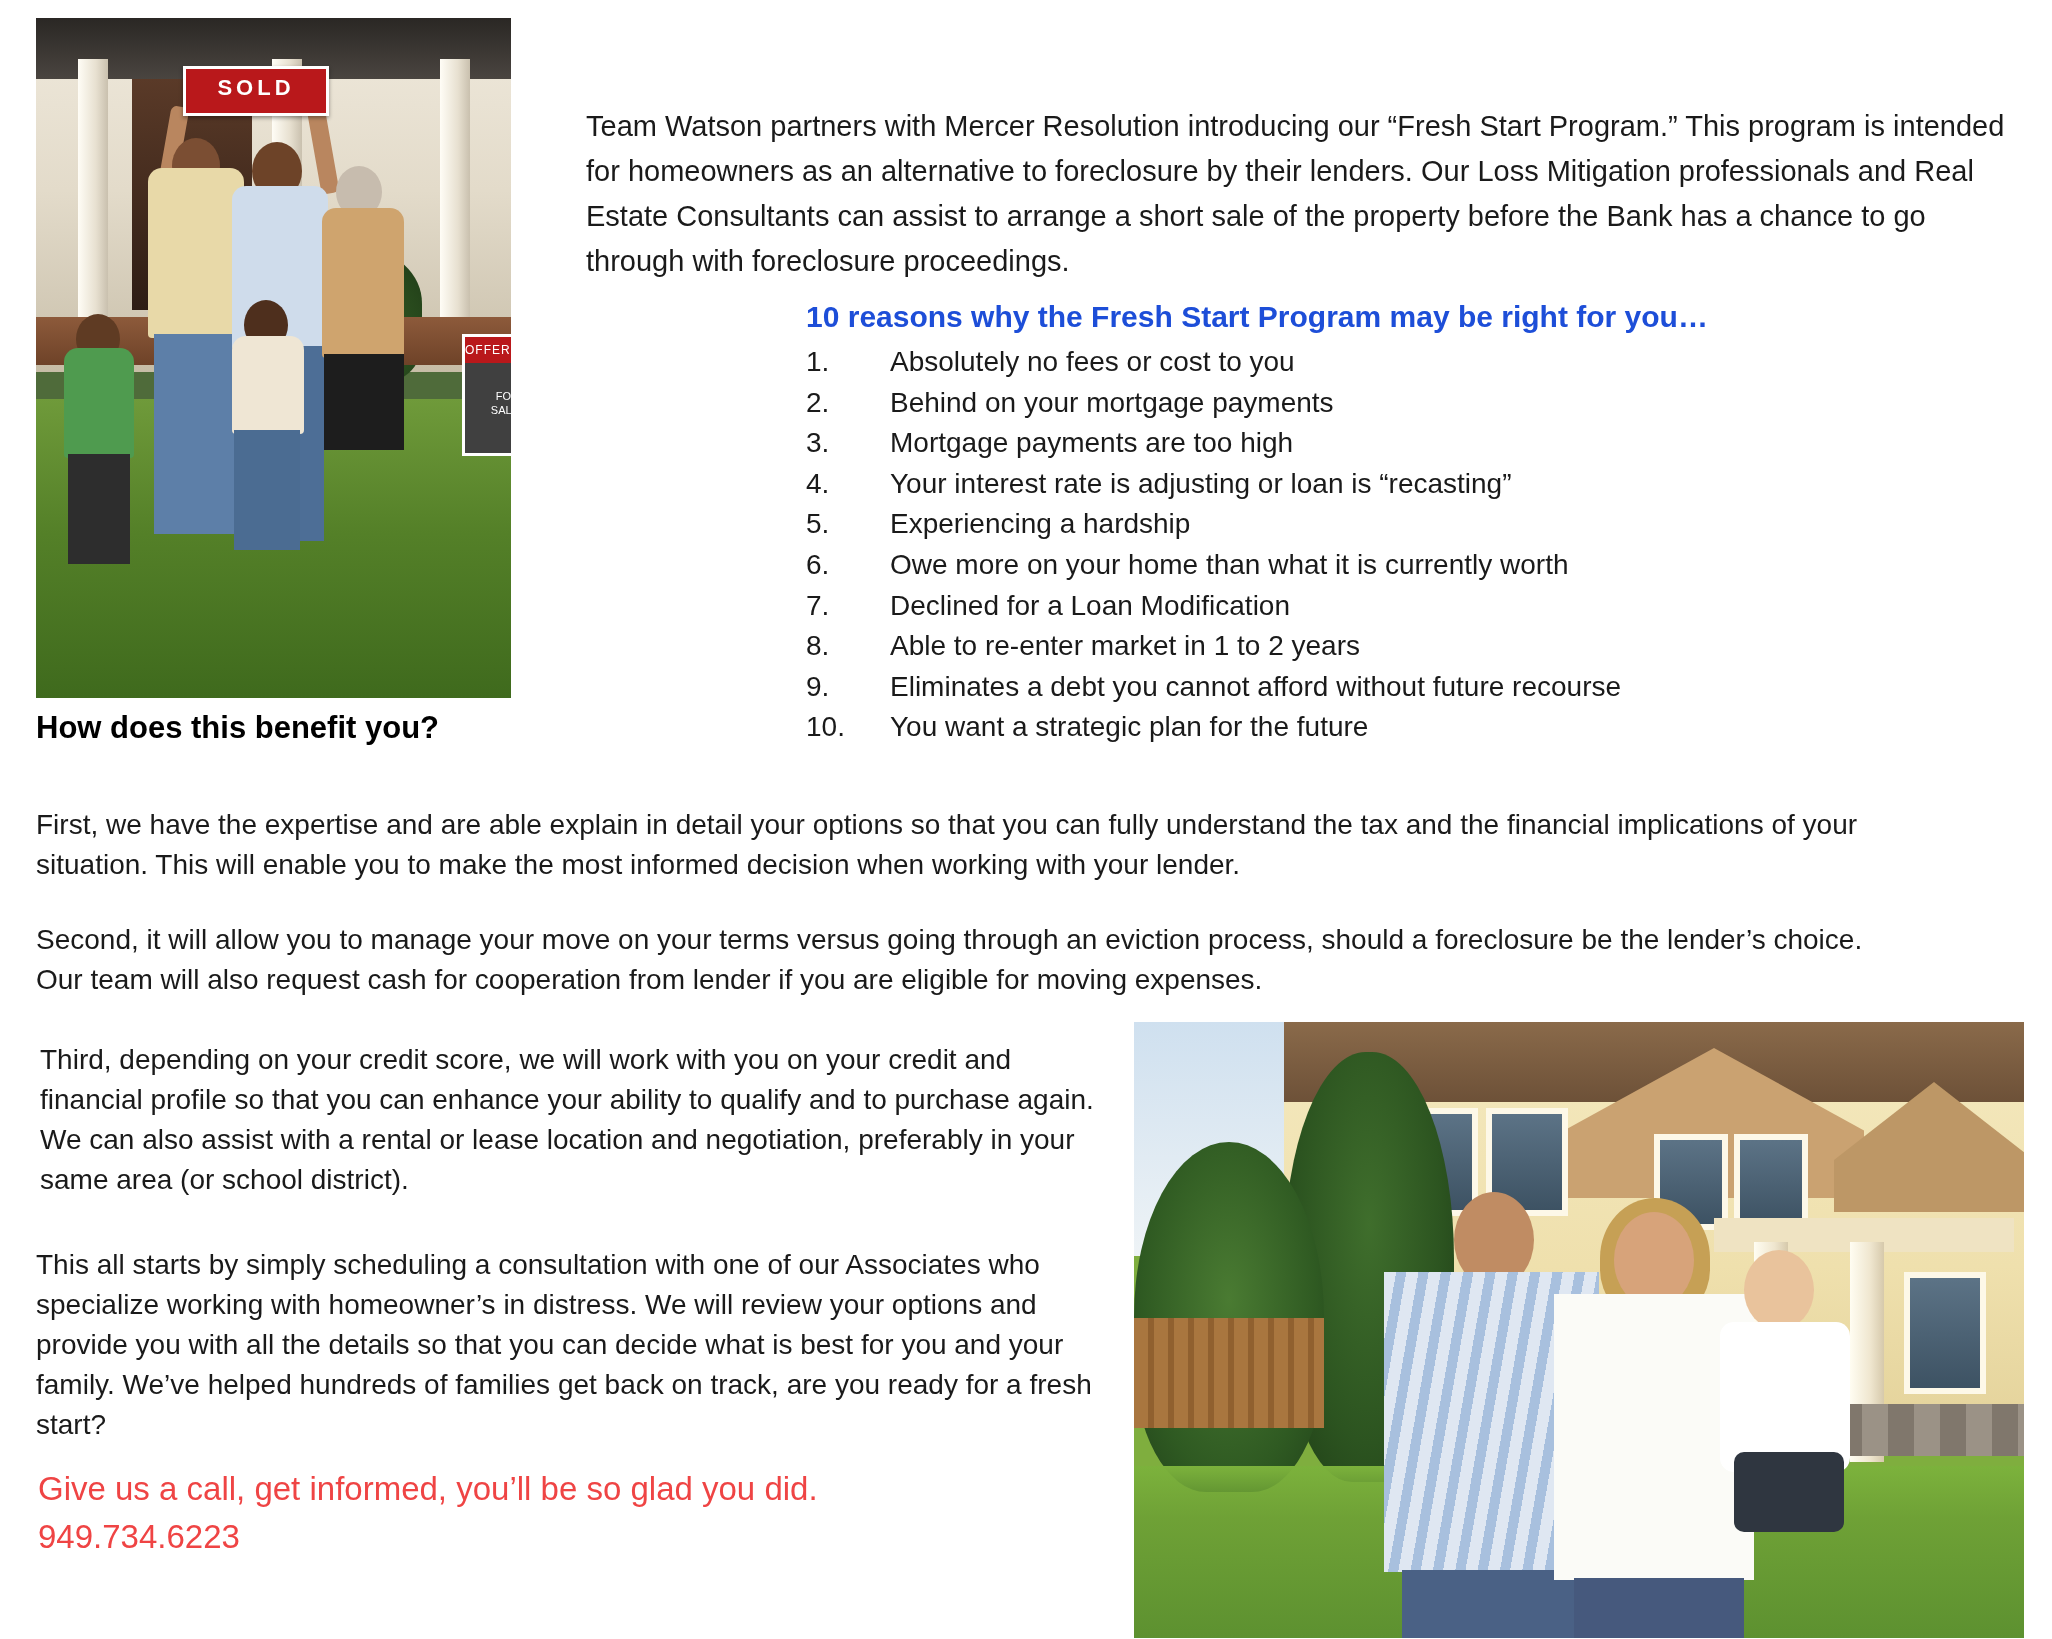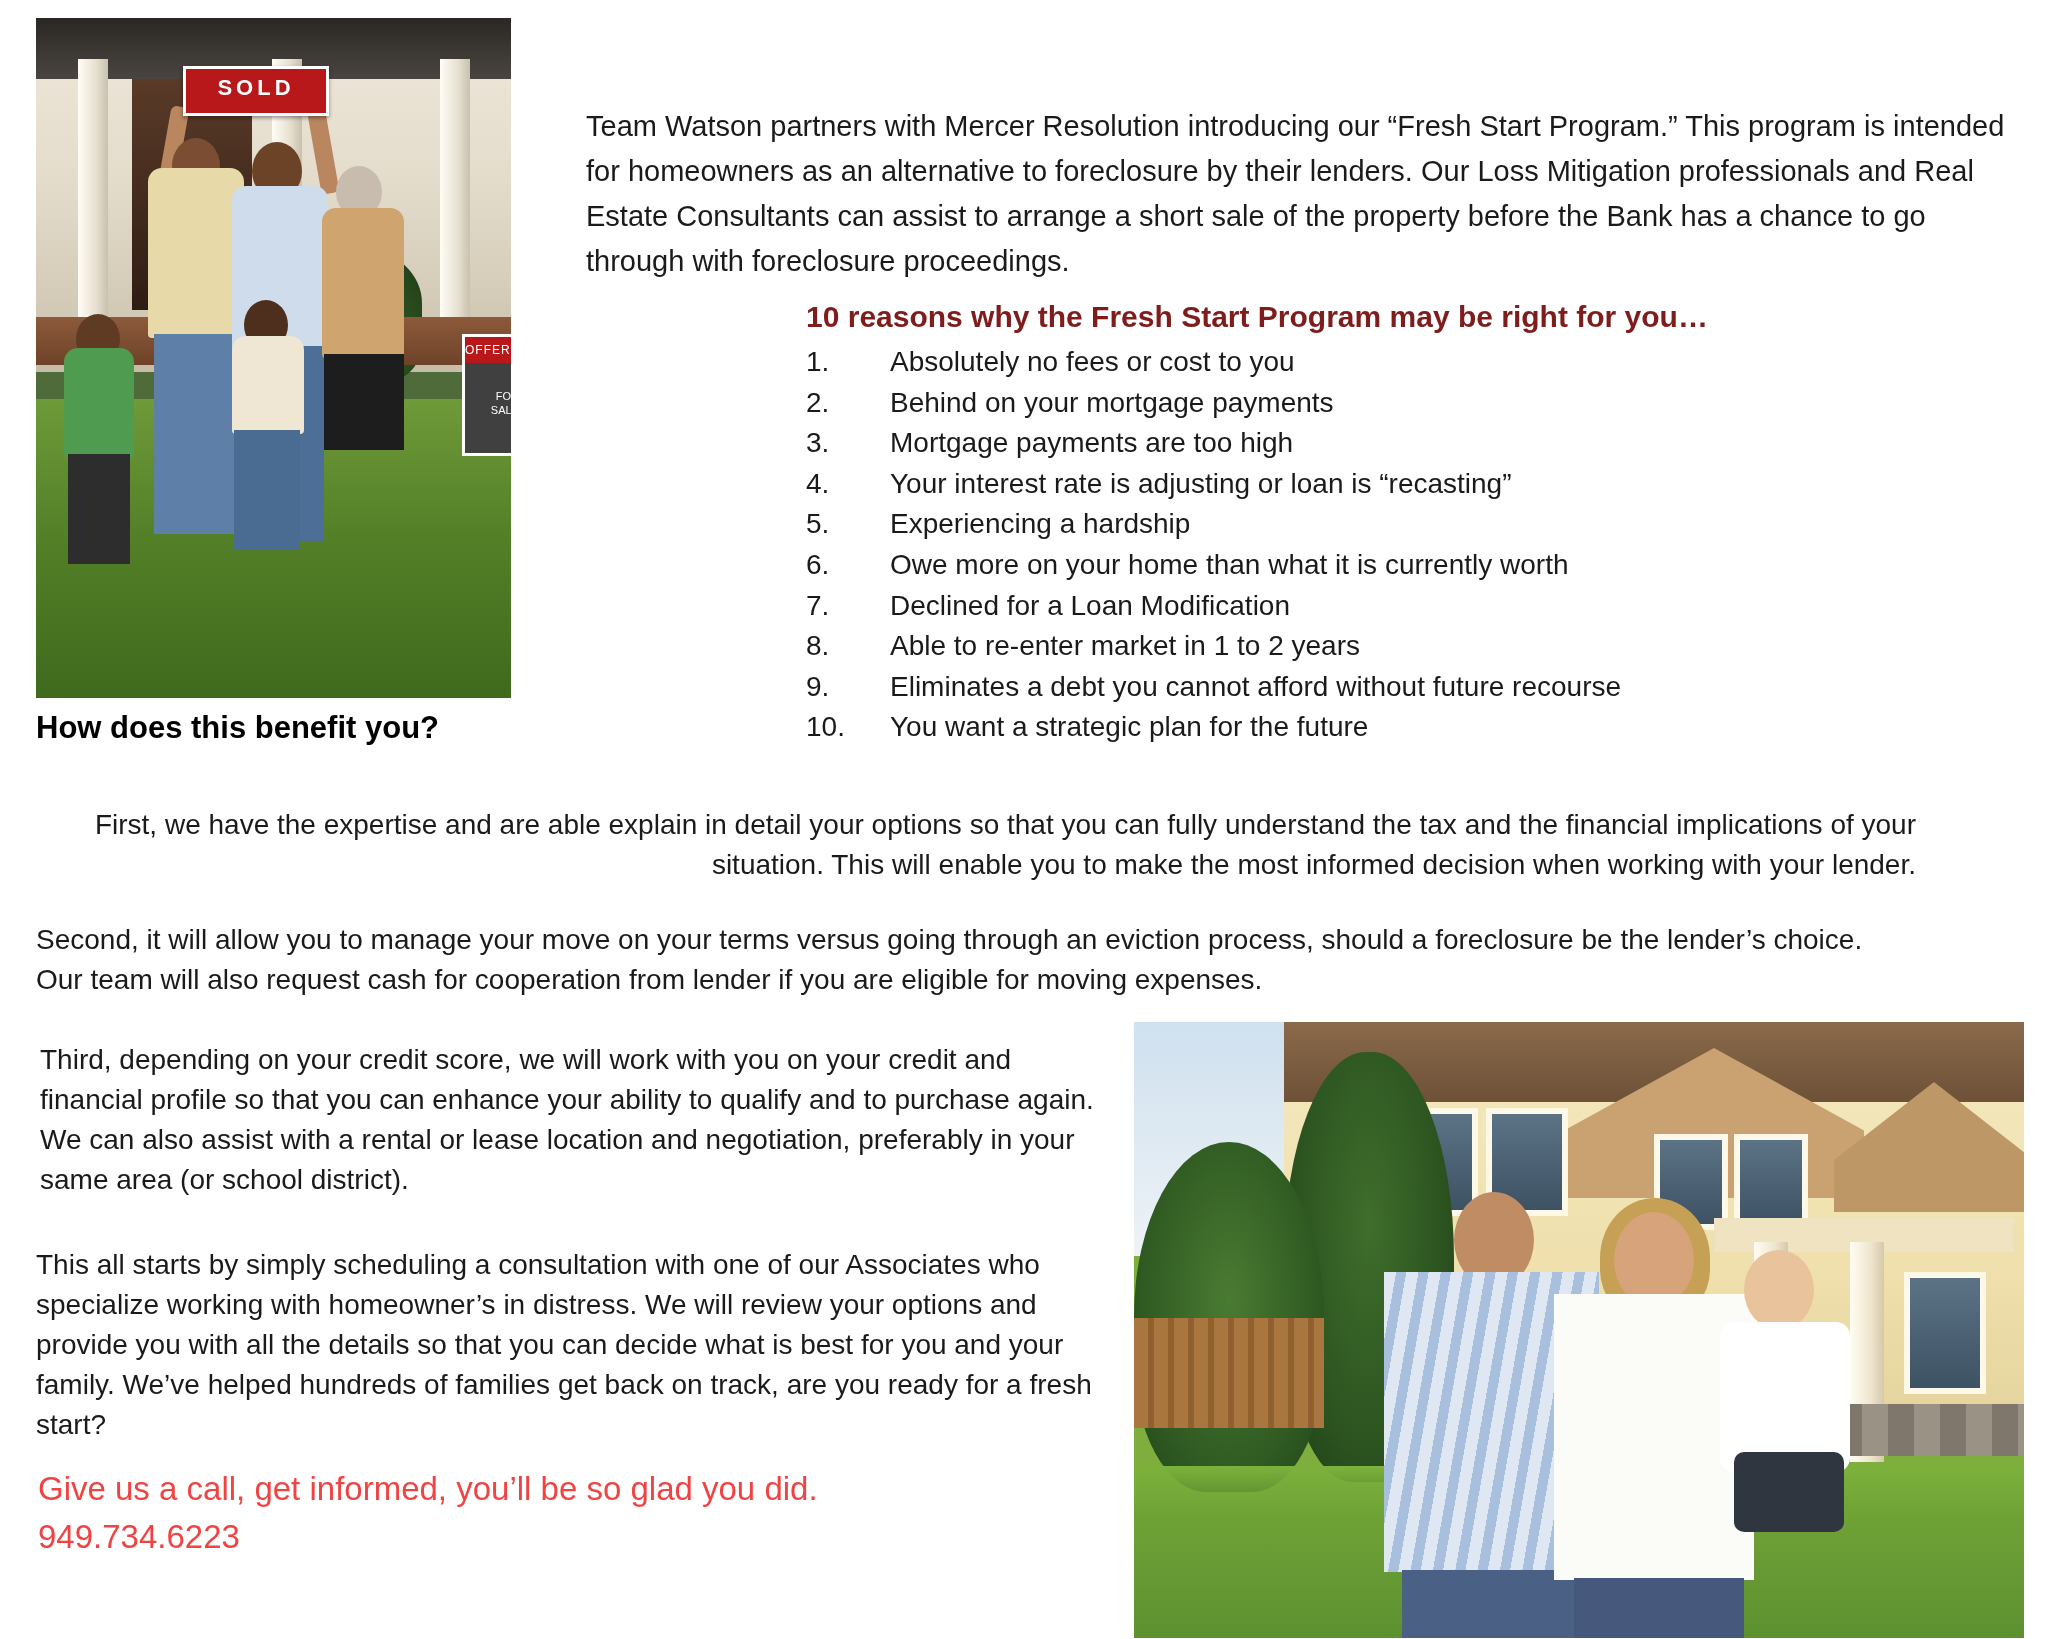--- a/index.html
+++ b/index.html
@@ -212,21 +212,21 @@
     line-height: 45px;
     color:#1a1a1a;
   }
   .reasons-title {
     position:absolute;
     left: 806px;
     top: 300px;
     width: 1230px;
     font-size: 30px;
     font-weight: bold;
-    color:#7f1d1d;
+    color:#1d4ed8;
   }
   .reasons-list {
     position:absolute;
     left: 806px;
     top: 342px;
     width: 1230px;
   }
   .reason-row {
     display:flex;
     font-size: 28px;
@@ -241,21 +241,21 @@
     font-size: 31px;
     font-weight: bold;
     color:#000000;
   }
   .para {
     position:absolute;
     font-size: 28px;
     line-height: 40px;
     color:#1a1a1a;
   }
-  .p-first { left: 36px; top: 805px; width: 1880px; text-align: right; }
+  .p-first { left: 36px; top: 805px; width: 1880px; }
   .p-second { left: 36px; top: 920px; width: 1880px; }
   .p-third { left: 40px; top: 1040px; width: 1070px; }
   .p-fourth { left: 36px; top: 1245px; width: 1070px; }
   .cta {
     position:absolute;
     left: 38px;
     top: 1465px;
     width: 1070px;
     font-size: 33px;
     line-height: 48px;

